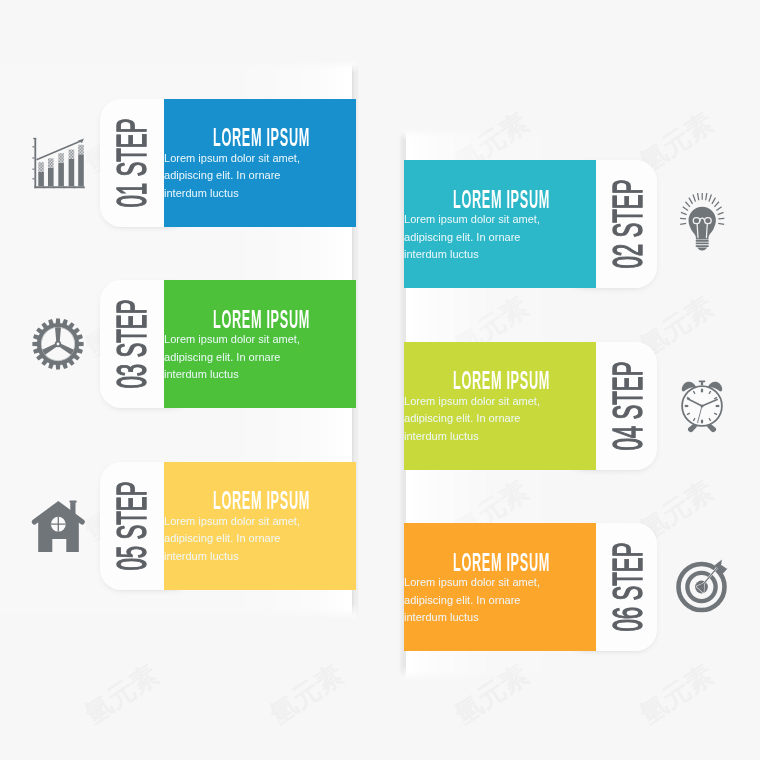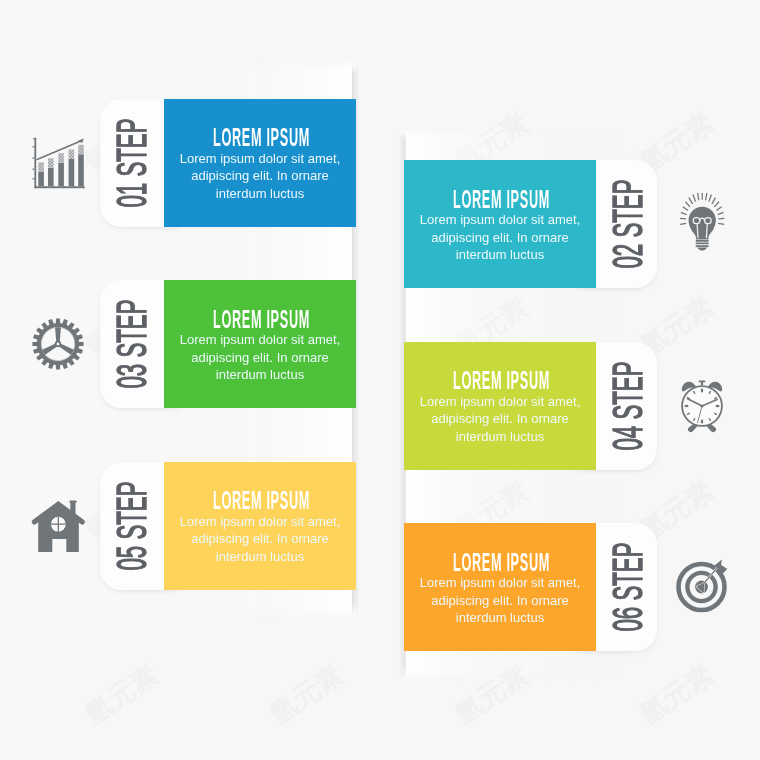--- a/index.html
+++ b/index.html
@@ -36,22 +36,22 @@
 .row{position:absolute;height:128px;left:0;width:760px;}
 .tag{position:absolute;top:0;height:128px;border-radius:21px;background:#fdfdfd;
      box-shadow:0 2px 7px -4px rgba(130,130,130,.45);}
 .band{position:absolute;top:0;width:192px;height:128px;}
 .steptxt{position:absolute;color:#5d6166;font-weight:400;white-space:nowrap;
          font-size:42.2px;font-family:"Liberation Sans",sans-serif;letter-spacing:0px;
          transform-origin:50% 50%;-webkit-text-stroke:1.45px #5d6166;}
 .title{position:absolute;color:#ffffff;white-space:nowrap;font-weight:700;
        font-size:25.9px;letter-spacing:1.4px;text-align:center;
        transform:scaleX(0.49);transform-origin:50% 50%;}
-.desc{position:absolute;color:#eef8fc;font-size:13px;line-height:17.6px;
-      text-align:center;white-space:nowrap;letter-spacing:0.01px;}
+.desc{position:absolute;color:#eef8fc;font-size:11px;line-height:17.6px;
+      text-align:left;white-space:nowrap;letter-spacing:0.01px;}
 .iconwrap{position:absolute;width:62px;height:62px;}
 </style>
 </head>
 <body>
 
 <div id="stage">
   <div id="wm">
       <div class="wm" style="left: 78px; top: 150px;">氫元素</div>
       <div class="wm" style="left: 263px; top: 150px;">氫元素</div>
       <div class="wm" style="left: 448px; top: 150px;">氫元素</div>

